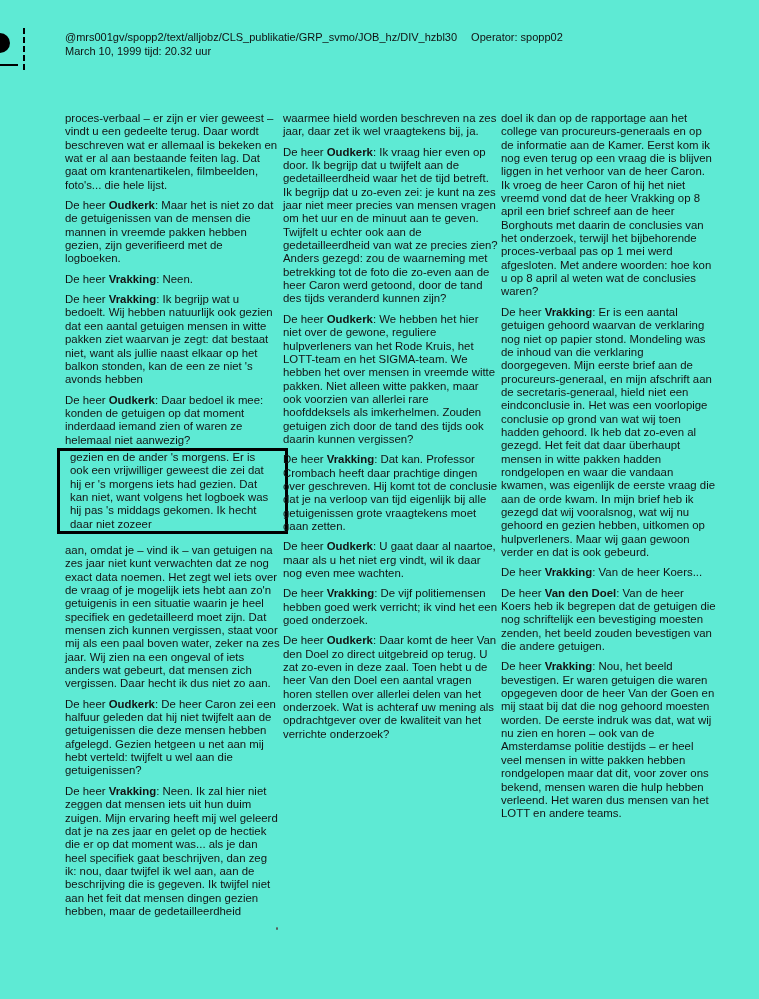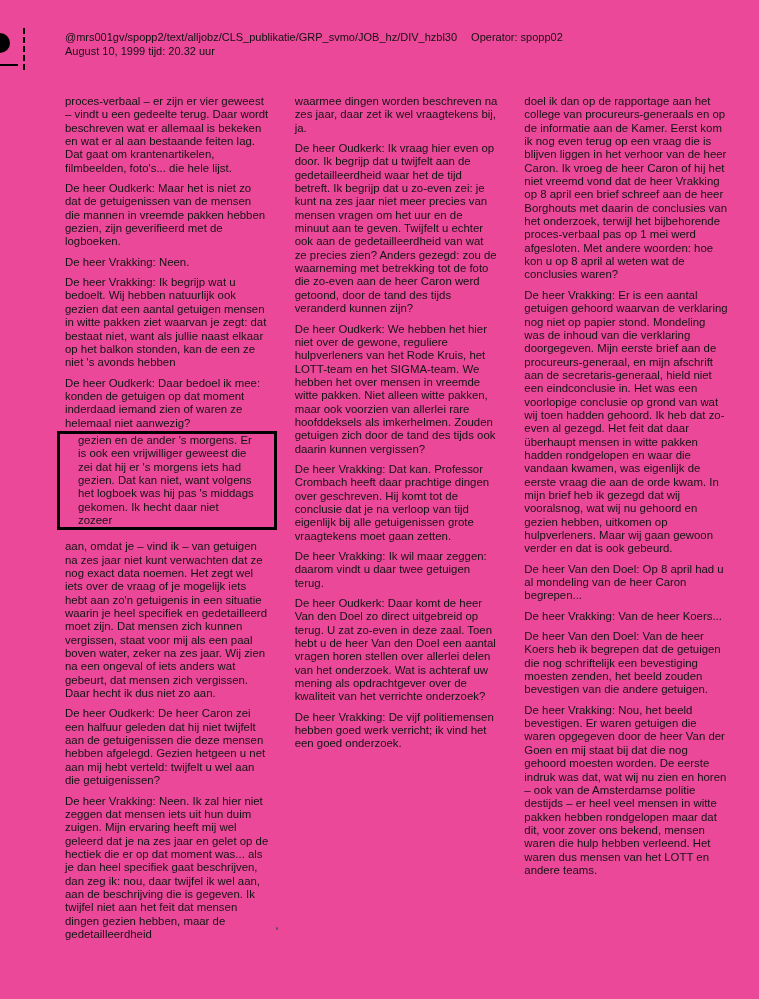--- a/index.html
+++ b/index.html
@@ -1,20 +1,20 @@
 <!DOCTYPE html>
 <html><head>
 <meta charset="utf-8">
 <style>
   html, body { margin: 0; padding: 0; background: #ffffff; }
   #page {
     position: relative;
     width: 759px;
     height: 999px;
-    background: #ec4899;
+    background: #5eead4;
     color: #131313;
     font-family: "Liberation Sans", "DejaVu Sans", sans-serif;
     overflow: hidden;
   }
 
   
   .reg-circle {
     position: absolute; left: -10px; top: 33px;
     width: 20px; height: 20px; background: #000; border-radius: 50%;
   }
@@ -29,34 +29,34 @@
   
   .print-header {
     position: absolute; left: 65px; top: 31px; width: 660px;
     font-size: 11px; line-height: 13.5px; color: #111;
     white-space: nowrap;
   }
   .hspace { display: inline-block; width: 14px; }
 
   
   .columns {
-    position: absolute; left: 65px; top: 95px;
+    position: absolute; left: 65px; top: 112px;
     width: 663px; height: 880px;
-    display: flex; gap: 26px;
+    display: flex; gap: 3px;
   }
   .col { width: 215px; font-size: 11.4px; line-height: 13.35px; }
   .para { margin: 7px 0 0 0; }
   .para:first-child { margin-top: 0; }
   .para.joined { margin-top: 10px; }
   .para.boxed {
     border: 3px solid #000;
     margin: 1px -8px 0 -8px;
-    padding: 0 18px;
+    padding: 0 10px;
   }
-  .para b { font-weight: normal; }
+  .para b { font-weight: bold; }
 
   .artifact-dot {
     position: absolute; left: 276px; top: 927px;
     width: 2px; height: 3px; background: #555; border-radius: 50%;
   }
 </style>
 </head>
 <body>
 
 <div id="page">
@@ -64,48 +64,47 @@
   <div>
     <div class="reg-circle"></div>
     <div class="reg-hline"></div>
     <div class="reg-ruler"></div>
   </div>
 
   <div class="print-header">
     <div>
       <span>@mrs001gv/spopp2/text/alljobz/CLS_publikatie/GRP_svmo/JOB_hz/DIV_hzbl30</span><span class="hspace"></span><span>Operator: spopp02</span>
     </div>
-    <div>August 10, 1999 tijd: 20.32 uur</div>
+    <div>March 10, 1999 tijd: 20.32 uur</div>
   </div>
 
   <div class="columns">
     <div class="col">
         <p class="para">proces-verbaal – er zijn er vier geweest – vindt u een gedeelte terug. Daar wordt beschreven wat er allemaal is bekeken en wat er al aan bestaande feiten lag. Dat gaat om krantenartikelen, filmbeelden, foto's... die hele lijst.</p>
         <p class="para"><span>De heer <b>Oudkerk</b>: </span>Maar het is niet zo dat de getuigenissen van de mensen die mannen in vreemde pakken hebben gezien, zijn geverifieerd met de logboeken.</p>
         <p class="para"><span>De heer <b>Vrakking</b>: </span>Neen.</p>
         <p class="para"><span>De heer <b>Vrakking</b>: </span>Ik begrijp wat u bedoelt. Wij hebben natuurlijk ook gezien dat een aantal getuigen mensen in witte pakken ziet waarvan je zegt: dat bestaat niet, want als jullie naast elkaar op het balkon stonden, kan de een ze niet 's avonds hebben</p>
         <p class="para"><span>De heer <b>Oudkerk</b>: </span>Daar bedoel ik mee: konden de getuigen op dat moment inderdaad iemand zien of waren ze helemaal niet aanwezig?</p>
         <p class="para boxed joined">gezien en de ander 's morgens. Er is ook een vrijwilliger geweest die zei dat hij er 's morgens iets had gezien. Dat kan niet, want volgens het logboek was hij pas 's middags gekomen. Ik hecht daar niet zozeer</p>
         <p class="para joined">aan, omdat je – vind ik – van getuigen na zes jaar niet kunt verwachten dat ze nog exact data noemen. Het zegt wel iets over de vraag of je mogelijk iets hebt aan zo'n getuigenis in een situatie waarin je heel specifiek en gedetailleerd moet zijn. Dat mensen zich kunnen vergissen, staat voor mij als een paal boven water, zeker na zes jaar. Wij zien na een ongeval of iets anders wat gebeurt, dat mensen zich vergissen. Daar hecht ik dus niet zo aan.</p>
         <p class="para"><span>De heer <b>Oudkerk</b>: </span>De heer Caron zei een halfuur geleden dat hij niet twijfelt aan de getuigenissen die deze mensen hebben afgelegd. Gezien hetgeen u net aan mij hebt verteld: twijfelt u wel aan die getuigenissen?</p>
         <p class="para"><span>De heer <b>Vrakking</b>: </span>Neen. Ik zal hier niet zeggen dat mensen iets uit hun duim zuigen. Mijn ervaring heeft mij wel geleerd dat je na zes jaar en gelet op de hectiek die er op dat moment was... als je dan heel specifiek gaat beschrijven, dan zeg ik: nou, daar twijfel ik wel aan, aan de beschrijving die is gegeven. Ik twijfel niet aan het feit dat mensen dingen gezien hebben, maar de gedetailleerdheid</p>
       </div>
     <div class="col">
-        <p class="para">waarmee dingen worden beschreven na zes jaar, daar zet ik wel vraagtekens bij, ja.</p>
+        <p class="para">waarmee hield worden beschreven na zes jaar, daar zet ik wel vraagtekens bij, ja.</p>
         <p class="para"><span>De heer <b>Oudkerk</b>: </span>Ik vraag hier even op door. Ik begrijp dat u twijfelt aan de gedetailleerdheid waar het de tijd betreft. Ik begrijp dat u zo-even zei: je kunt na zes jaar niet meer precies van mensen vragen om het uur en de minuut aan te geven. Twijfelt u echter ook aan de gedetailleerdheid van wat ze precies zien? Anders gezegd: zou de waarneming met betrekking tot de foto die zo-even aan de heer Caron werd getoond, door de tand des tijds veranderd kunnen zijn?</p>
         <p class="para"><span>De heer <b>Oudkerk</b>: </span>We hebben het hier niet over de gewone, reguliere hulpverleners van het Rode Kruis, het LOTT-team en het SIGMA-team. We hebben het over mensen in vreemde witte pakken. Niet alleen witte pakken, maar ook voorzien van allerlei rare hoofddeksels als imkerhelmen. Zouden getuigen zich door de tand des tijds ook daarin kunnen vergissen?</p>
         <p class="para"><span>De heer <b>Vrakking</b>: </span>Dat kan. Professor Crombach heeft daar prachtige dingen over geschreven. Hij komt tot de conclusie dat je na verloop van tijd eigenlijk bij alle getuigenissen grote vraagtekens moet gaan zetten.</p>
-        <p class="para"><span>De heer <b>Vrakking</b>: </span>Ik wil maar zeggen: daarom vindt u daar twee getuigen terug.</p>
+        <p class="para"><span>De heer <b>Oudkerk</b>: </span>U gaat daar al naartoe, maar als u het niet erg vindt, wil ik daar nog even mee wachten.</p>
+        <p class="para"><span>De heer <b>Vrakking</b>: </span>De vijf politiemensen hebben goed werk verricht; ik vind het een goed onderzoek.</p>
         <p class="para"><span>De heer <b>Oudkerk</b>: </span>Daar komt de heer Van den Doel zo direct uitgebreid op terug. U zat zo-even in deze zaal. Toen hebt u de heer Van den Doel een aantal vragen horen stellen over allerlei delen van het onderzoek. Wat is achteraf uw mening als opdrachtgever over de kwaliteit van het verrichte onderzoek?</p>
-        <p class="para"><span>De heer <b>Vrakking</b>: </span>De vijf politiemensen hebben goed werk verricht; ik vind het een goed onderzoek.</p>
       </div>
     <div class="col">
         <p class="para">doel ik dan op de rapportage aan het college van procureurs-generaals en op de informatie aan de Kamer. Eerst kom ik nog even terug op een vraag die is blijven liggen in het verhoor van de heer Caron. Ik vroeg de heer Caron of hij het niet vreemd vond dat de heer Vrakking op 8 april een brief schreef aan de heer Borghouts met daarin de conclusies van het onderzoek, terwijl het bijbehorende proces-verbaal pas op 1 mei werd afgesloten. Met andere woorden: hoe kon u op 8 april al weten wat de conclusies waren?</p>
         <p class="para"><span>De heer <b>Vrakking</b>: </span>Er is een aantal getuigen gehoord waarvan de verklaring nog niet op papier stond. Mondeling was de inhoud van die verklaring doorgegeven. Mijn eerste brief aan de procureurs-generaal, en mijn afschrift aan de secretaris-generaal, hield niet een eindconclusie in. Het was een voorlopige conclusie op grond van wat wij toen hadden gehoord. Ik heb dat zo-even al gezegd. Het feit dat daar überhaupt mensen in witte pakken hadden rondgelopen en waar die vandaan kwamen, was eigenlijk de eerste vraag die aan de orde kwam. In mijn brief heb ik gezegd dat wij vooralsnog, wat wij nu gehoord en gezien hebben, uitkomen op hulpverleners. Maar wij gaan gewoon verder en dat is ook gebeurd.</p>
-        <p class="para"><span>De heer <b>Van den Doel</b>: </span>Op 8 april had u al mondeling van de heer Caron begrepen...</p>
         <p class="para"><span>De heer <b>Vrakking</b>: </span>Van de heer Koers...</p>
         <p class="para"><span>De heer <b>Van den Doel</b>: </span>Van de heer Koers heb ik begrepen dat de getuigen die nog schriftelijk een bevestiging moesten zenden, het beeld zouden bevestigen van die andere getuigen.</p>
         <p class="para"><span>De heer <b>Vrakking</b>: </span>Nou, het beeld bevestigen. Er waren getuigen die waren opgegeven door de heer Van der Goen en mij staat bij dat die nog gehoord moesten worden. De eerste indruk was dat, wat wij nu zien en horen – ook van de Amsterdamse politie destijds – er heel veel mensen in witte pakken hebben rondgelopen maar dat dit, voor zover ons bekend, mensen waren die hulp hebben verleend. Het waren dus mensen van het LOTT en andere teams.</p>
       </div>
   </div>
 
   <div class="artifact-dot"></div>
 
 </div>
 

